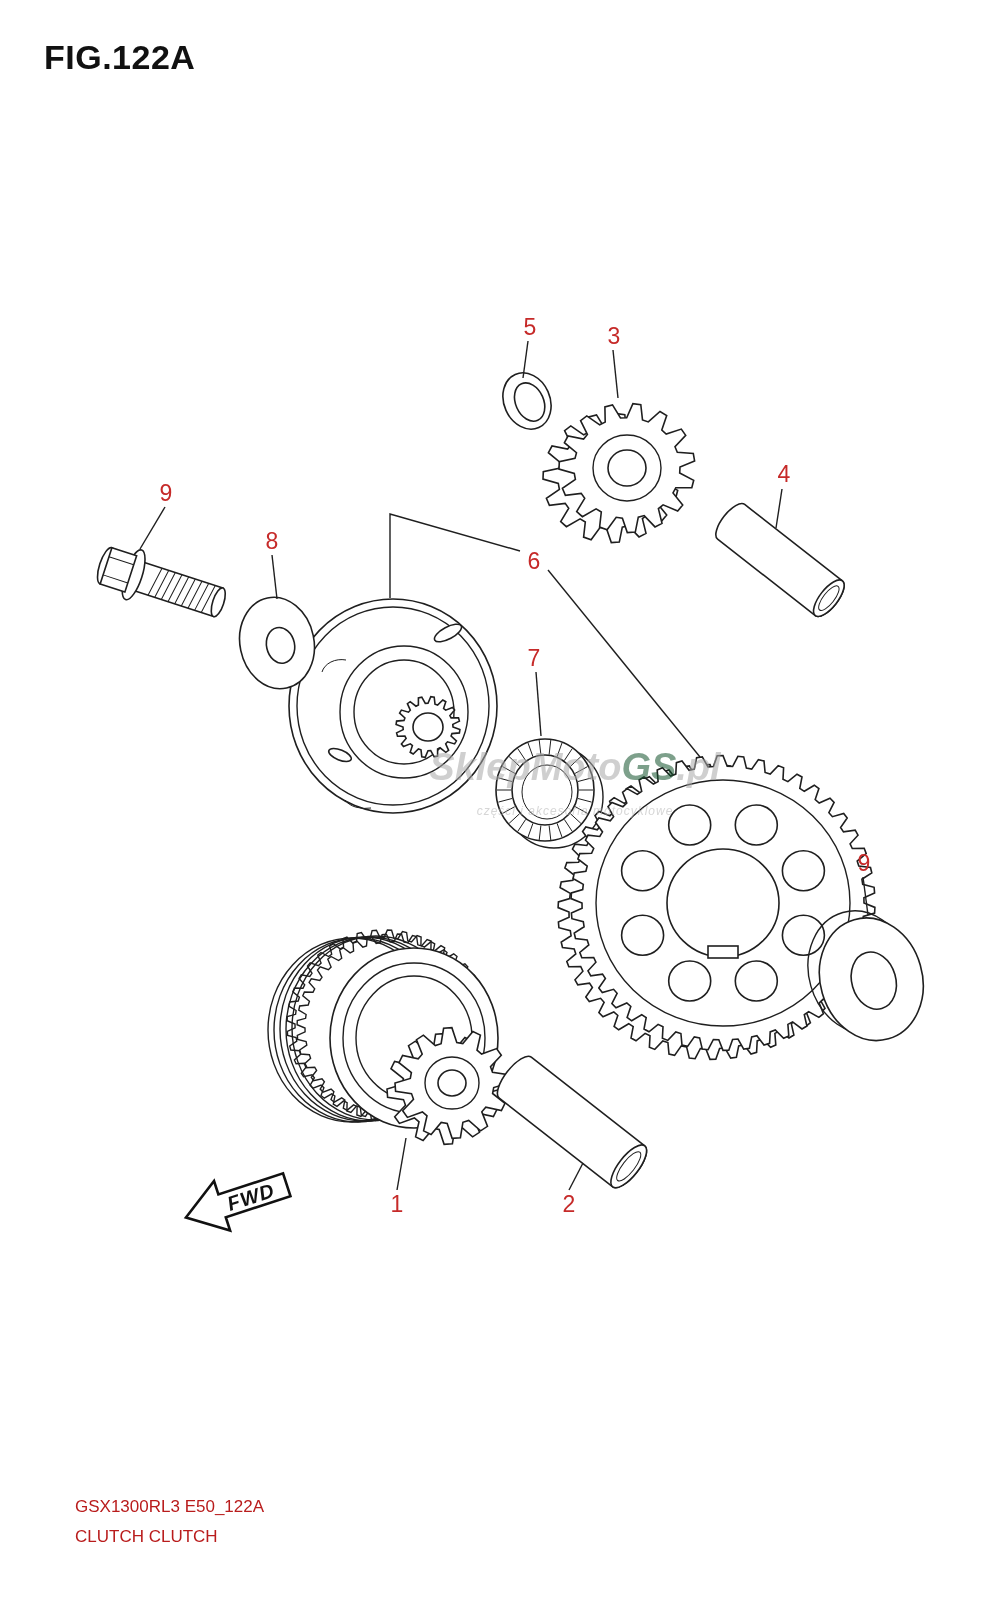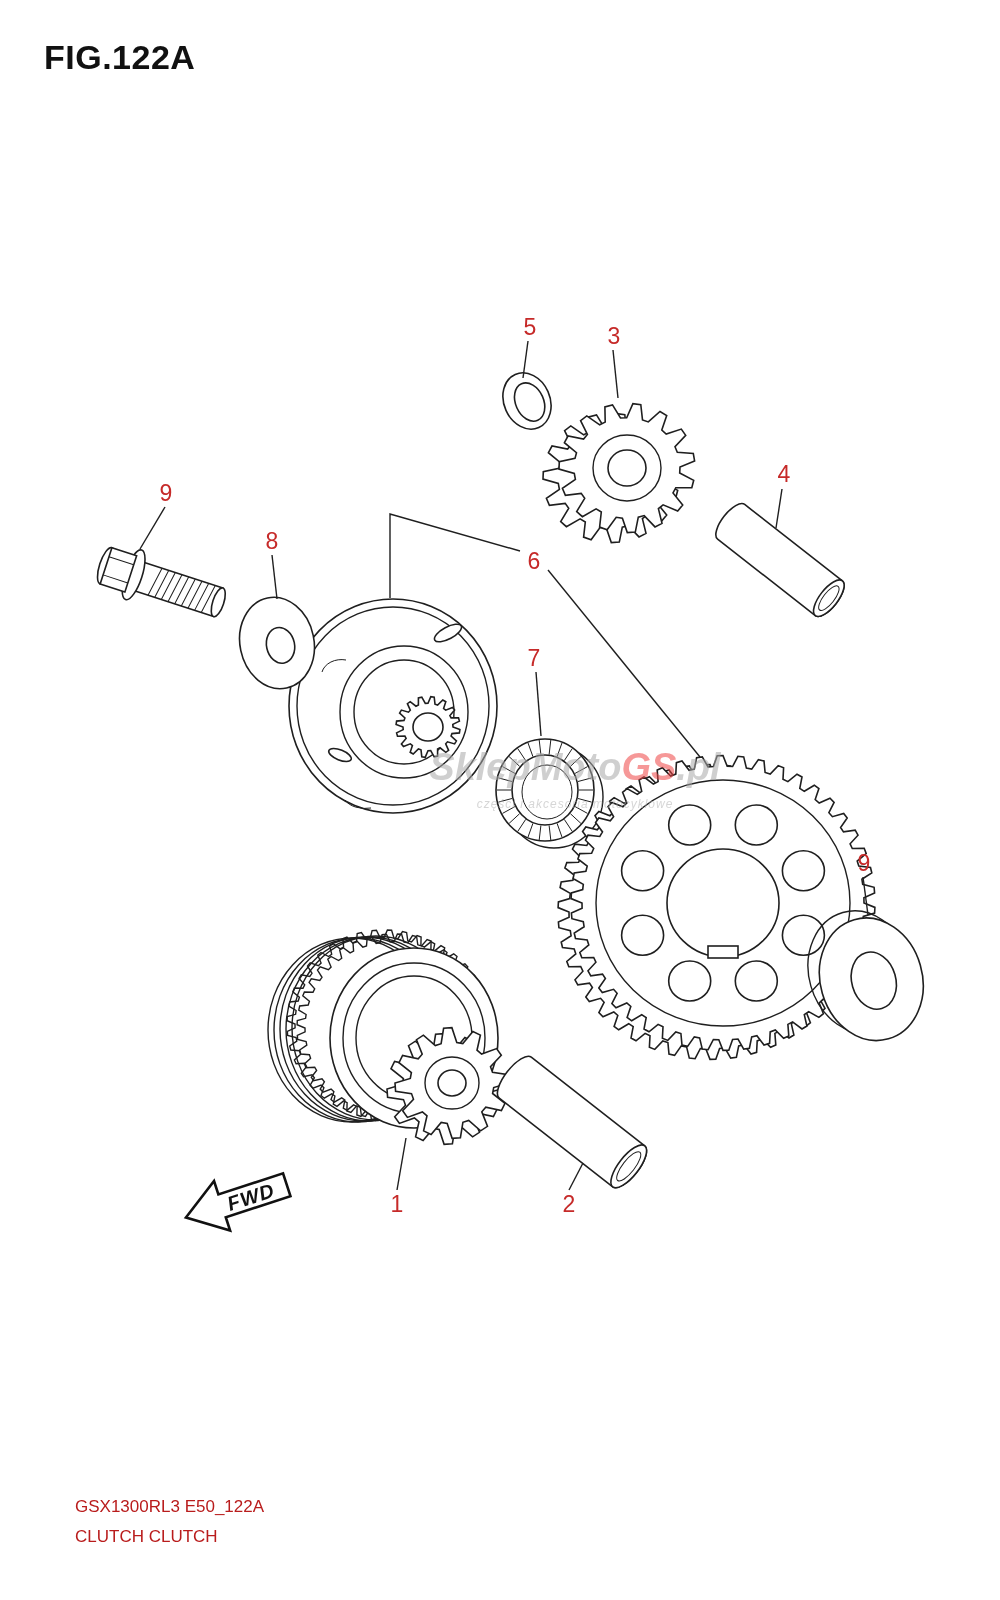--- a/index.html
+++ b/index.html
@@ -19,22 +19,22 @@
   }
   .callout{
     position:absolute;transform:translate(-50%,-50%);
     color:#c62a29;font-size:23px;font-weight:400;line-height:1;
   }
   .watermark{
     position:absolute;left:390px;top:748px;width:370px;text-align:center;
     opacity:0.55;pointer-events:none;
   }
   .wm-main{font-style:italic;font-weight:800;font-size:38px;color:#a9a9a9;line-height:1;}
-  .wm-main .wm-red{color:#ef4444;}
-  .wm-sub{font-style:italic;font-size:12px;color:#b5b5b5;margin-top:11px;letter-spacing:1px;}
+  .wm-main .wm-red{color:#14532d;}
+  .wm-sub{font-style:italic;font-size:12px;color:#b5b5b5;margin-top:18px;letter-spacing:1px;}
   .footer{position:absolute;left:75px;top:1492px;color:#b91c1c;font-size:17px;line-height:1.75;}
 </style>
 </head>
 <body>
 
 <svg class="diagram" width="1000" height="1600" viewBox="0 0 1000 1600">
 
   <g transform="translate(780,560) rotate(38)">
     <path class="fw" d="M-62,-22 L62,-22 A9,22 0 0 1 62,22 L-62,22 A9,22 0 0 1 -62,-22 Z"></path>
     <ellipse class="fw" cx="62" cy="0" rx="9" ry="22"></ellipse>

